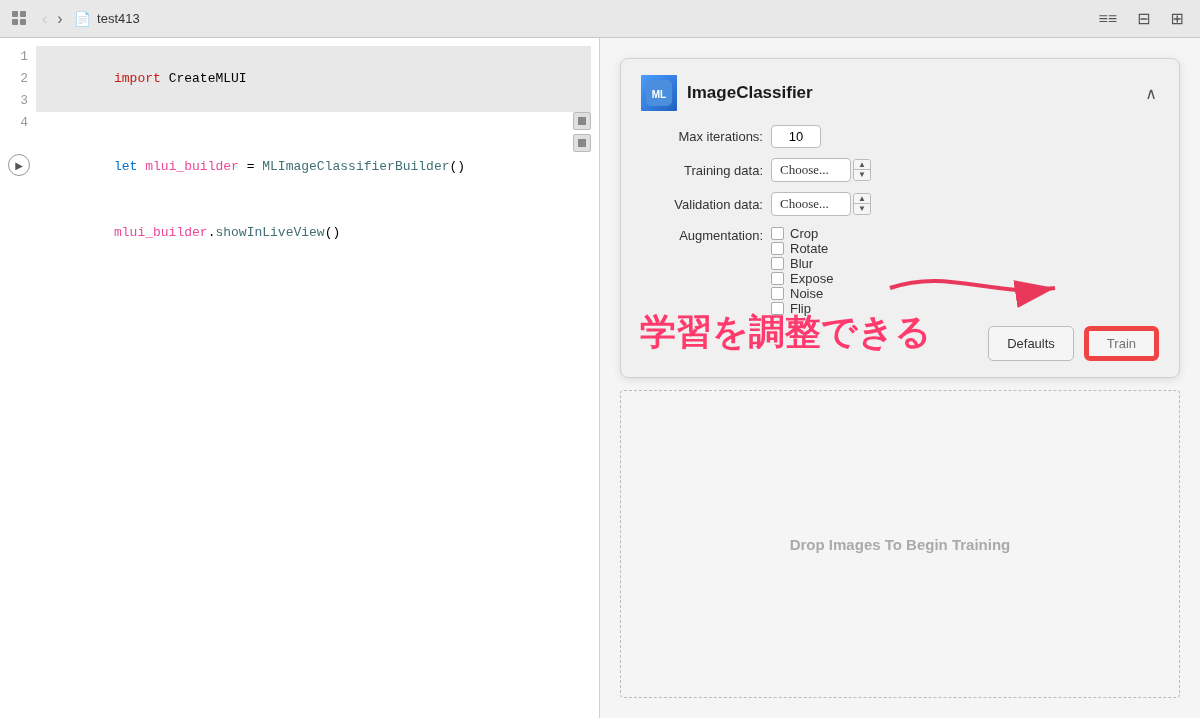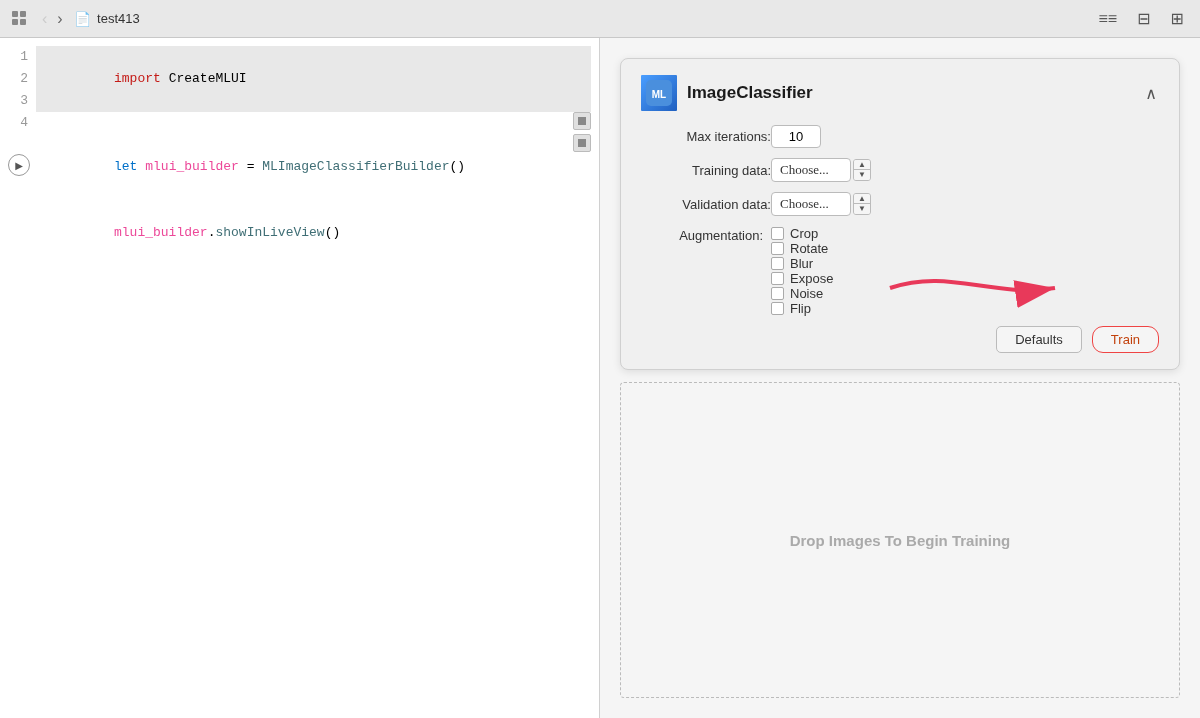--- a/index.html
+++ b/index.html
@@ -249,21 +249,21 @@
       display: flex;
       align-items: center;
       margin-bottom: 10px;
     }
 
     .form-label {
       text-align: right;
       font-size: 13px;
       color: #333;
       width: 130px;
-      padding-right: 0;
+      padding-right: 8px;
       flex-shrink: 0;
     }
 
     .form-control {
       flex: 1;
       display: flex;
       align-items: flex-start;
       gap: 6px;
     }
 
@@ -372,25 +372,25 @@
       border: 1px solid #bbb;
       border-radius: 5px;
       background: #f5f5f5;
       cursor: pointer;
       color: #333;
     }
 
     .btn-train {
       padding: 5px 18px;
       font-size: 13px;
-      border: 1px solid #ef4444;
-      border-radius: 11px;
+      border: 5px solid #ef4444;
+      border-radius: 6px;
       background: #f5f5f5;
       cursor: pointer;
-      color: #c2410c;
+      color: #737373;
     }
 
     
     .drop-zone {
       border: 1.5px dashed #bbb;
       border-radius: 4px;
       flex: 1;
       display: flex;
       align-items: center;
       justify-content: center;
@@ -465,20 +465,21 @@
         </svg>
     </div>
 
     <div class="run-button-area">
       <button class="run-btn">▶</button>
     </div>
   </div>
 
   <div class="right-panel">
 
+    <div class="annotation-text">学習を調整できる</div>
 
     <div class="arrow-container">
       <svg width="200" height="80" viewBox="0 0 200 80">
         <defs>
           <marker id="arrowhead" markerWidth="10" markerHeight="7" refX="10" refY="3.5" orient="auto">
             <polygon points="0 0, 10 3.5, 0 7" fill="#e8395a"></polygon>
           </marker>
         </defs>
         <path d="M 20 40 C 80 20, 120 50, 185 40" stroke="#e8395a" stroke-width="4" fill="none" marker-end="url(#arrowhead)"></path>
       </svg>

